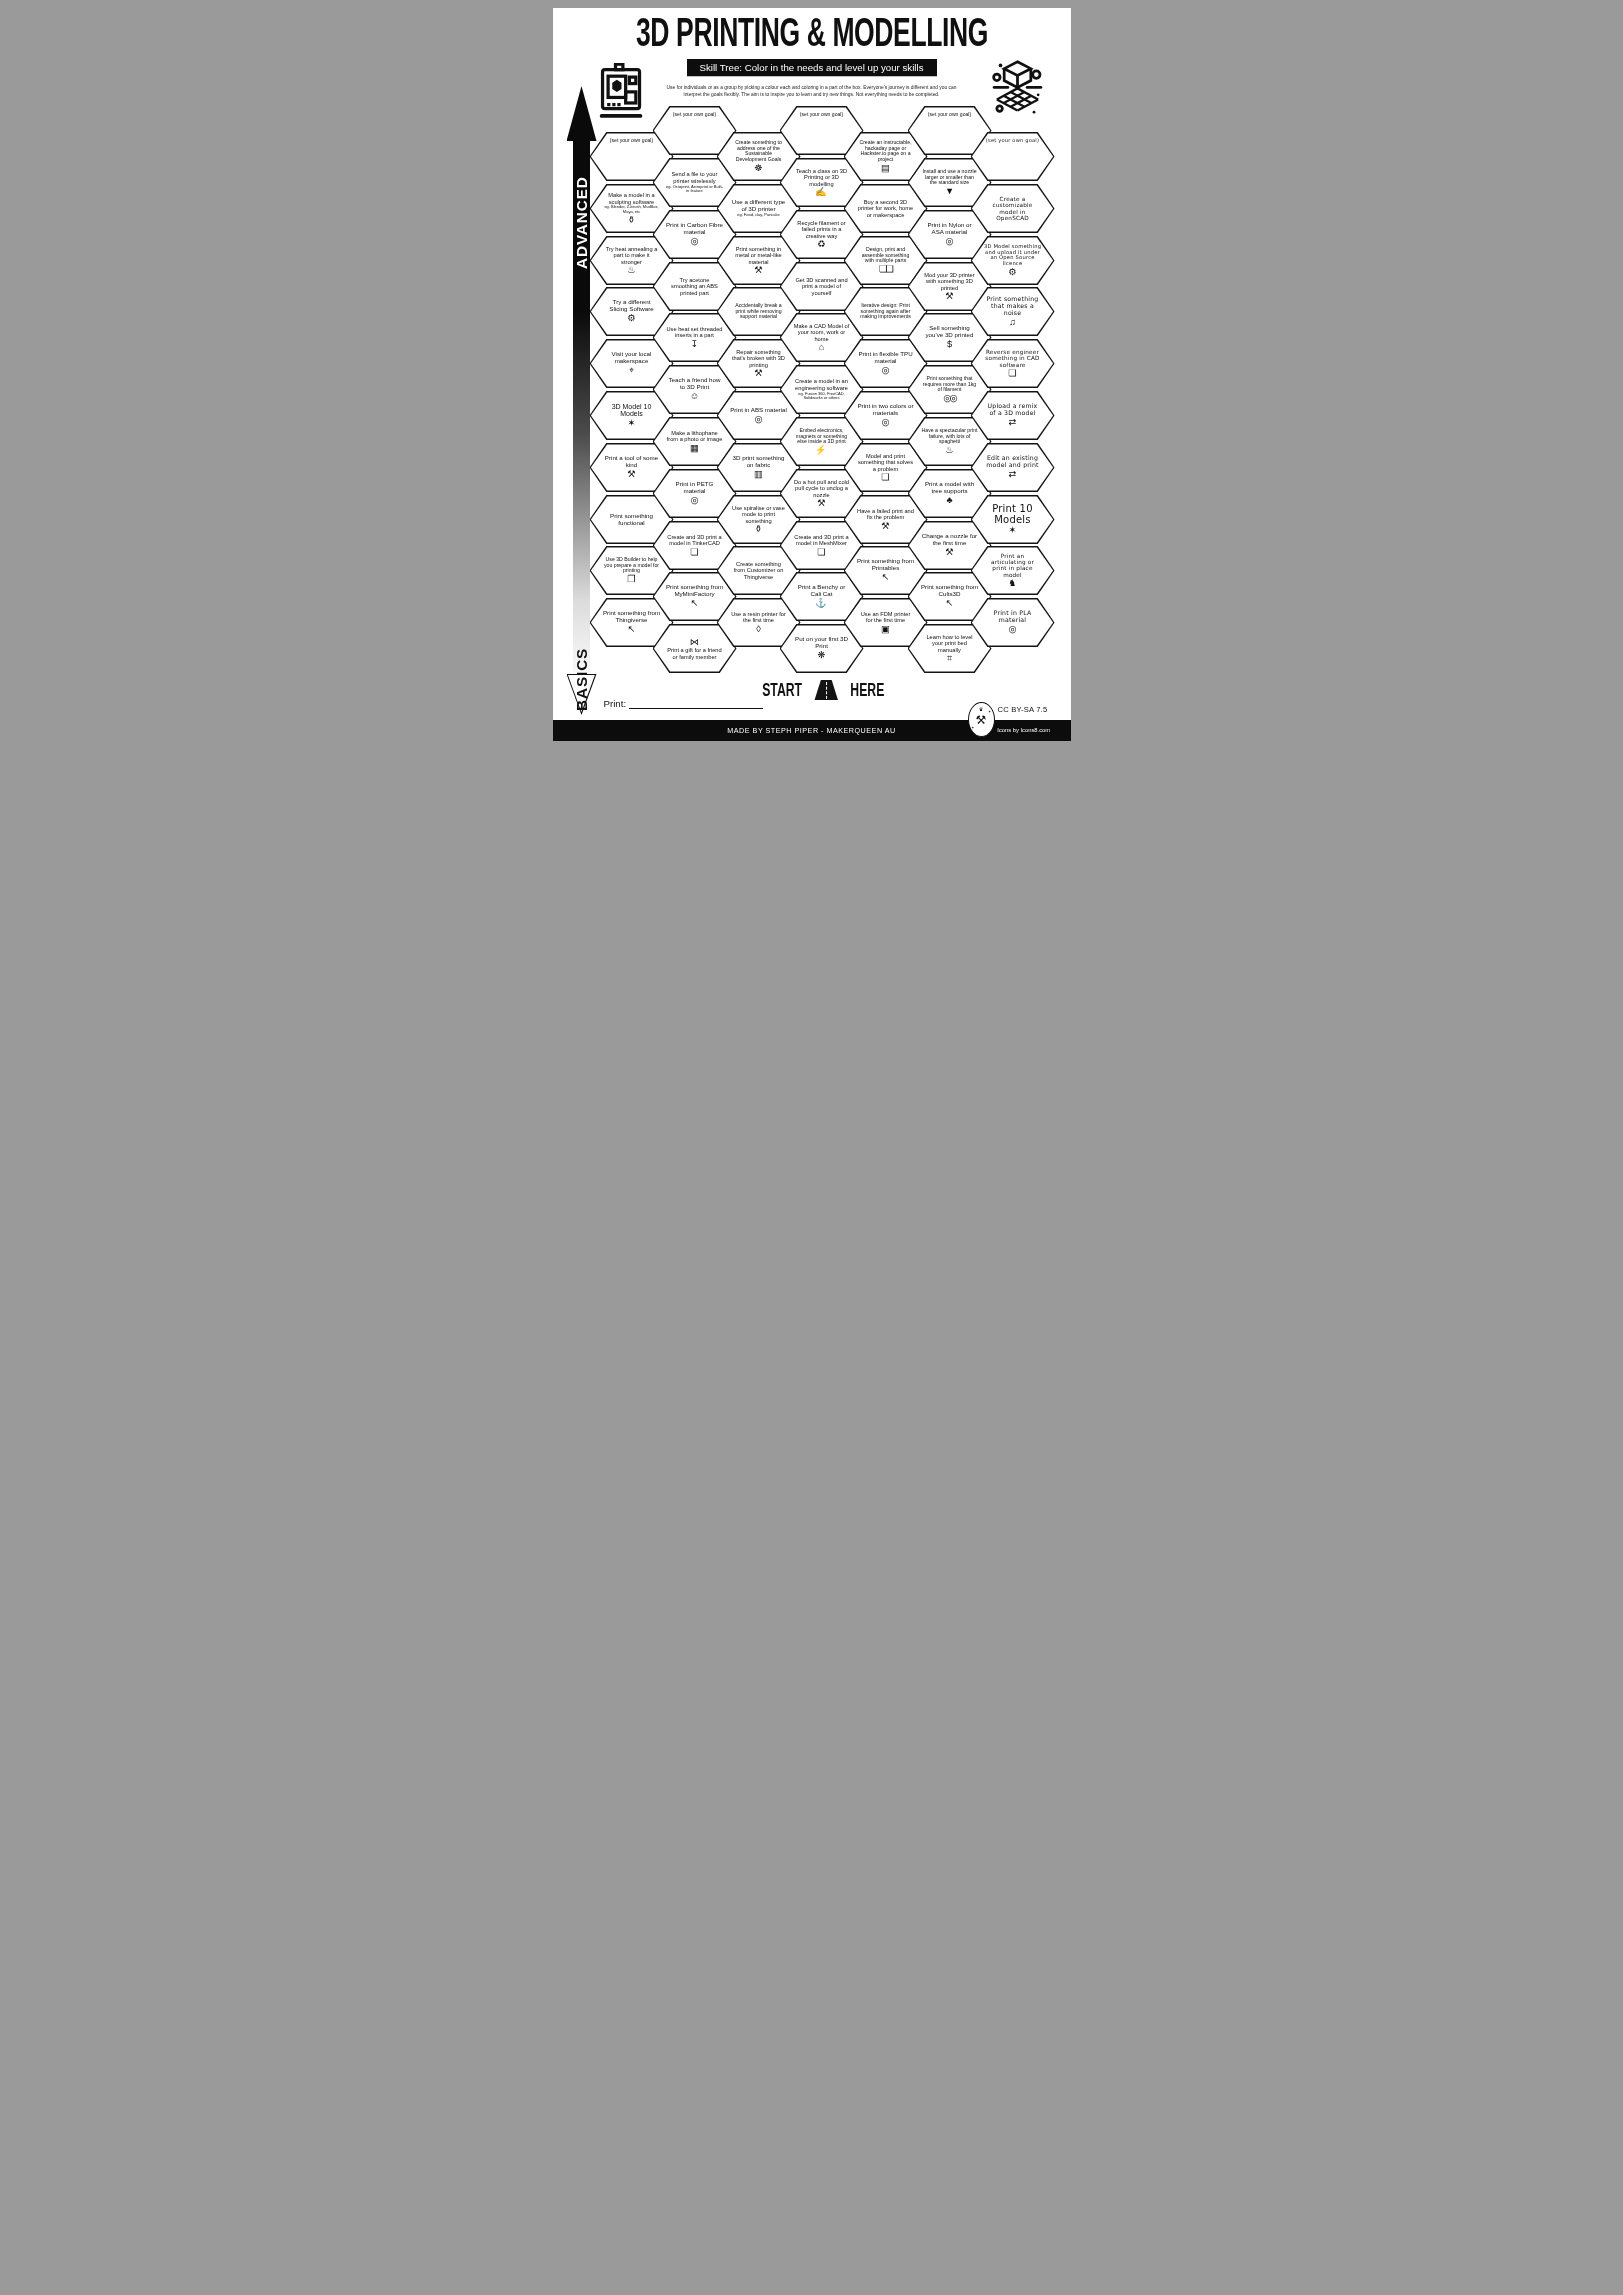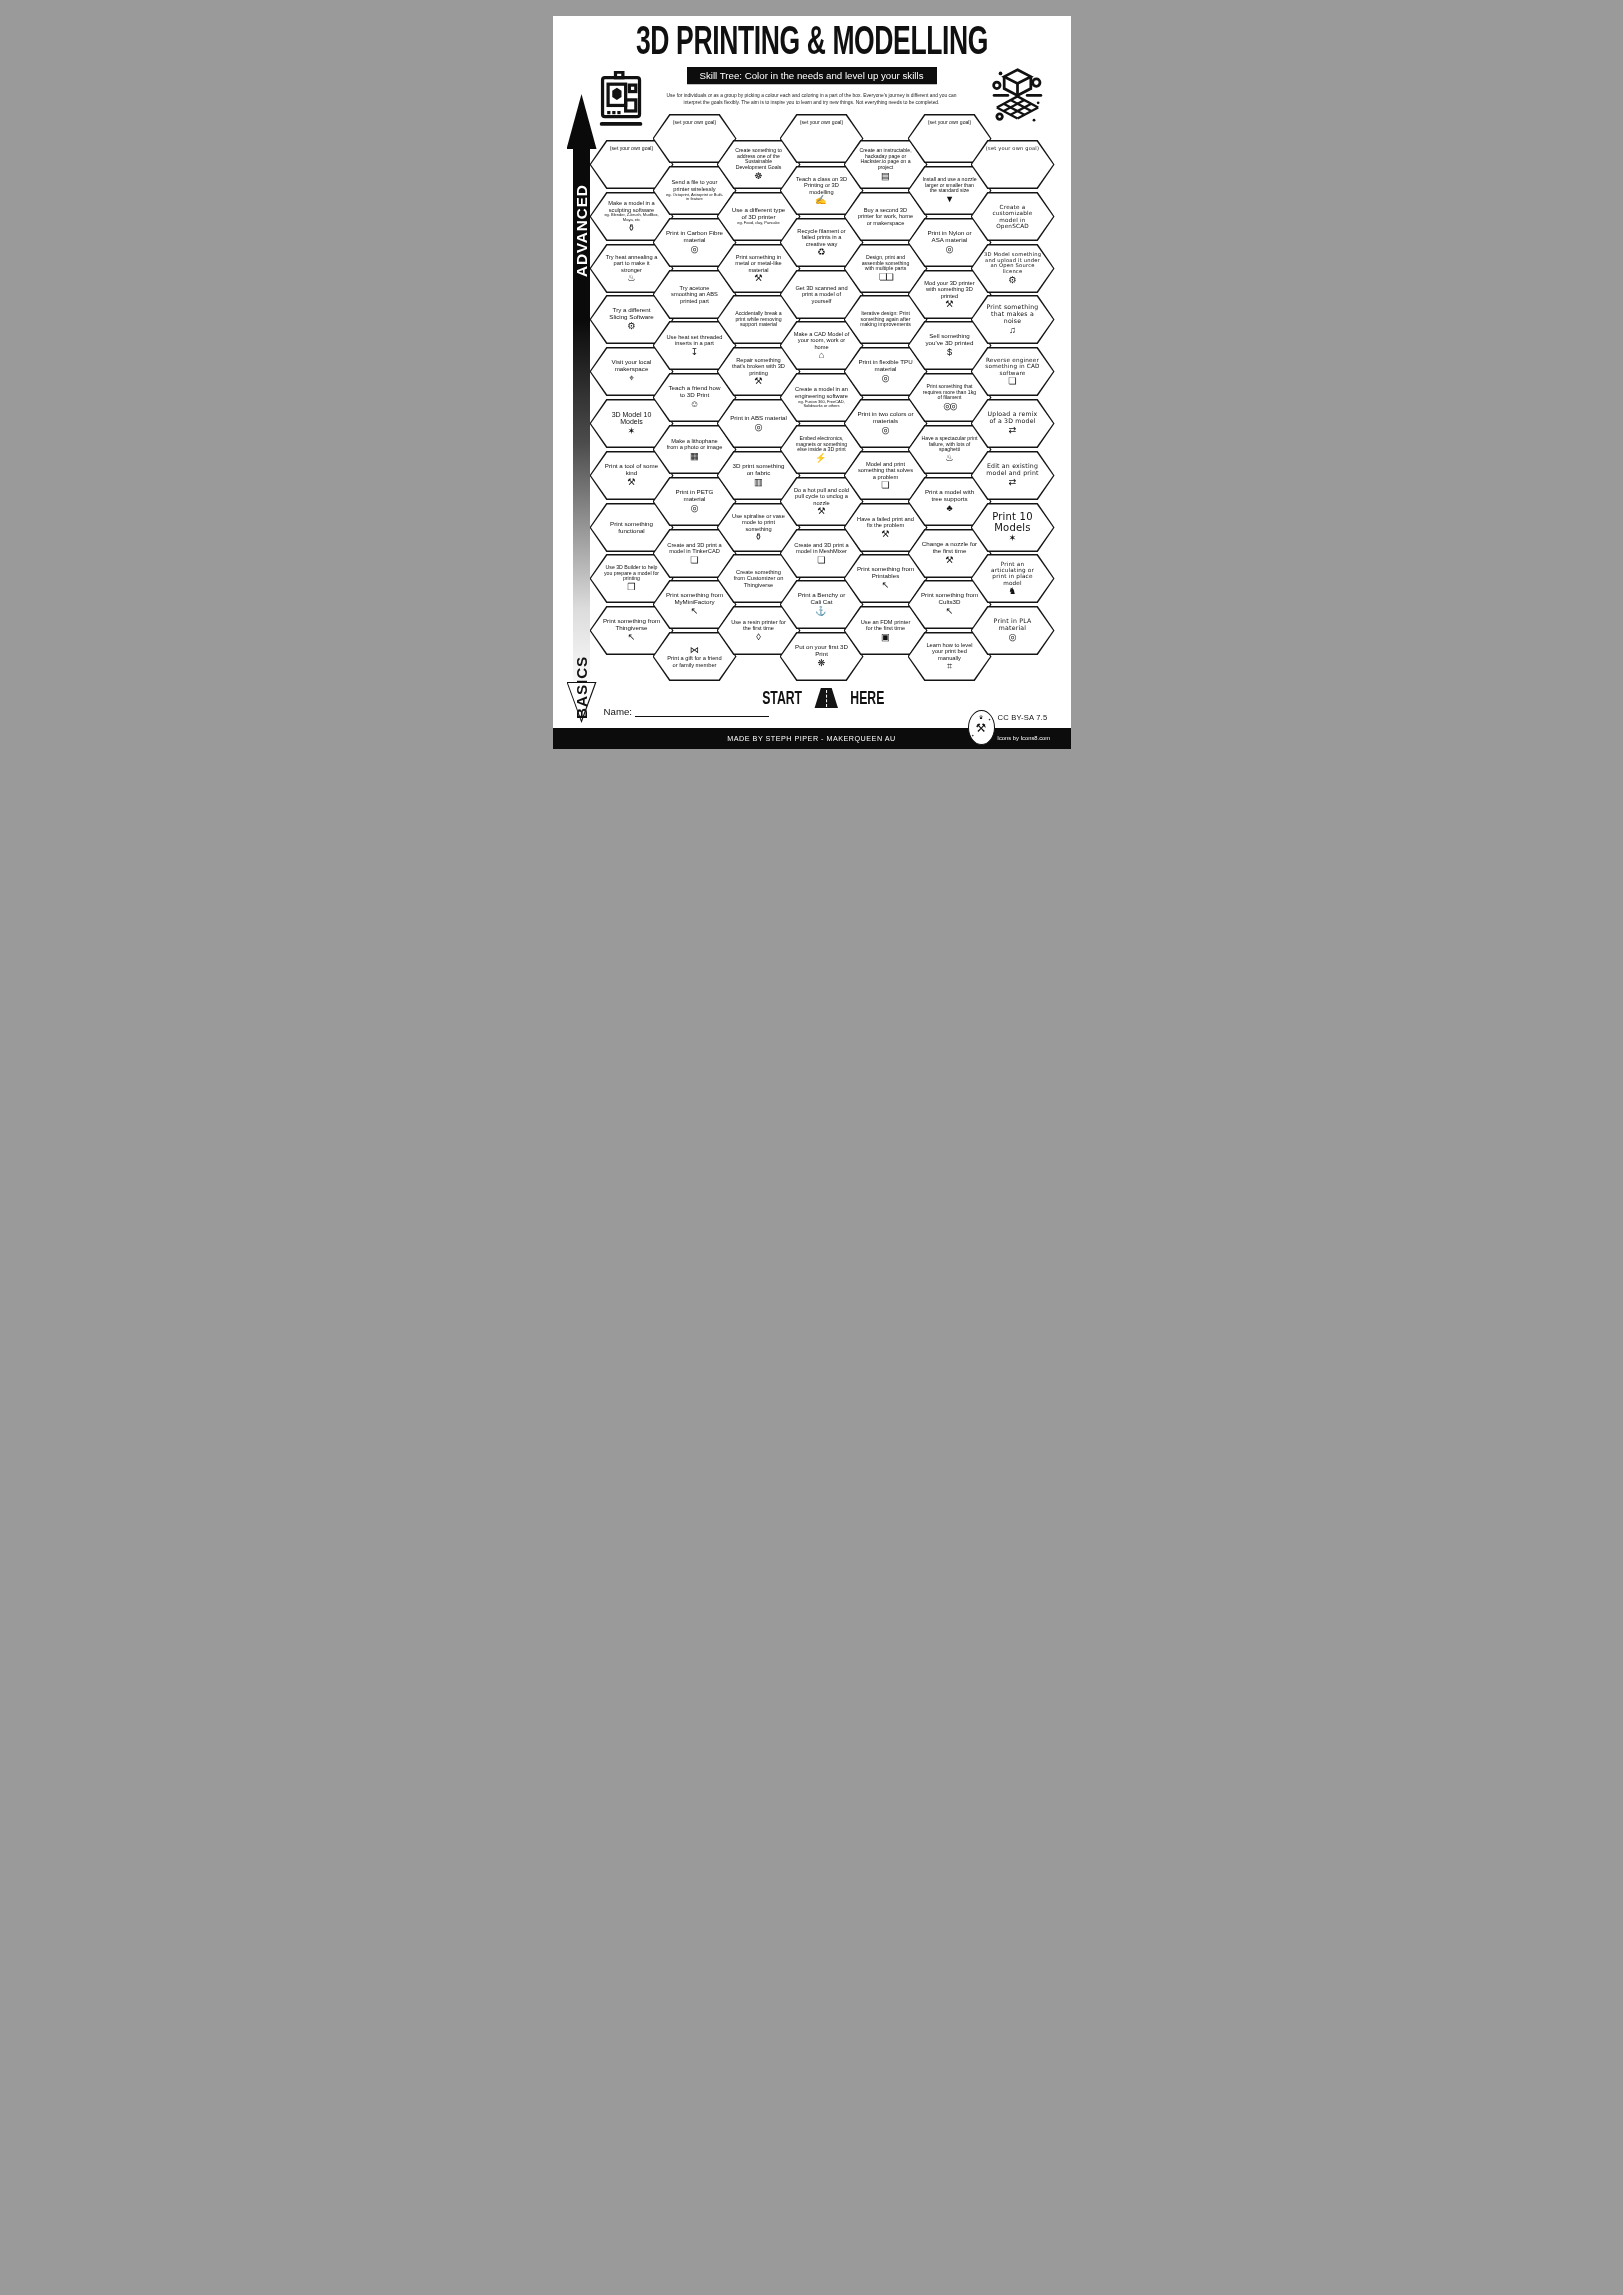--- a/index.html
+++ b/index.html
@@ -1,17 +1,17 @@
 <!DOCTYPE html>
 <html style="font-size:7.4px"><head>
 <meta charset="utf-8">
 <style>
   html,body{margin:0;padding:0;background:#9a9a9a;}
   #poster{
-    position:relative; width:518px; height:733px; margin:16px auto;
+    position:relative; width:518px; height:733px; margin:8px auto;
     background:#ffffff; overflow:hidden;
     font-family:"Liberation Sans", sans-serif; color:#111;
   }
   
   .title{
     position:absolute; top:6.5px; left:0; width:100%;
     text-align:center; font-weight:bold; font-size:34px; line-height:1;
     letter-spacing:-0.5px; transform:scale(0.78,1.18); transform-origin:50% 50%;
     white-space:nowrap; color:#101010;
   }
@@ -604,21 +604,21 @@
 
   <div class="start-wrap">
     <span class="start-word">START</span>
     <span class="road-icon">
         <span class="road-line"></span>
       </span>
     <span class="start-word">HERE</span>
   </div>
 
   <div class="name-row">
-    <span class="name-label">Name:</span>
+    <span class="name-label">Print:</span>
     <span class="name-line"></span>
   </div>
 
   <div class="badge">
     <span class="crown">♛</span>
     <span class="tools">⚒</span>
     <span class="spark1">✦</span>
     <span class="spark2">✦</span>
   </div>
   <div class="license-text">CC BY-SA 7.5</div>

